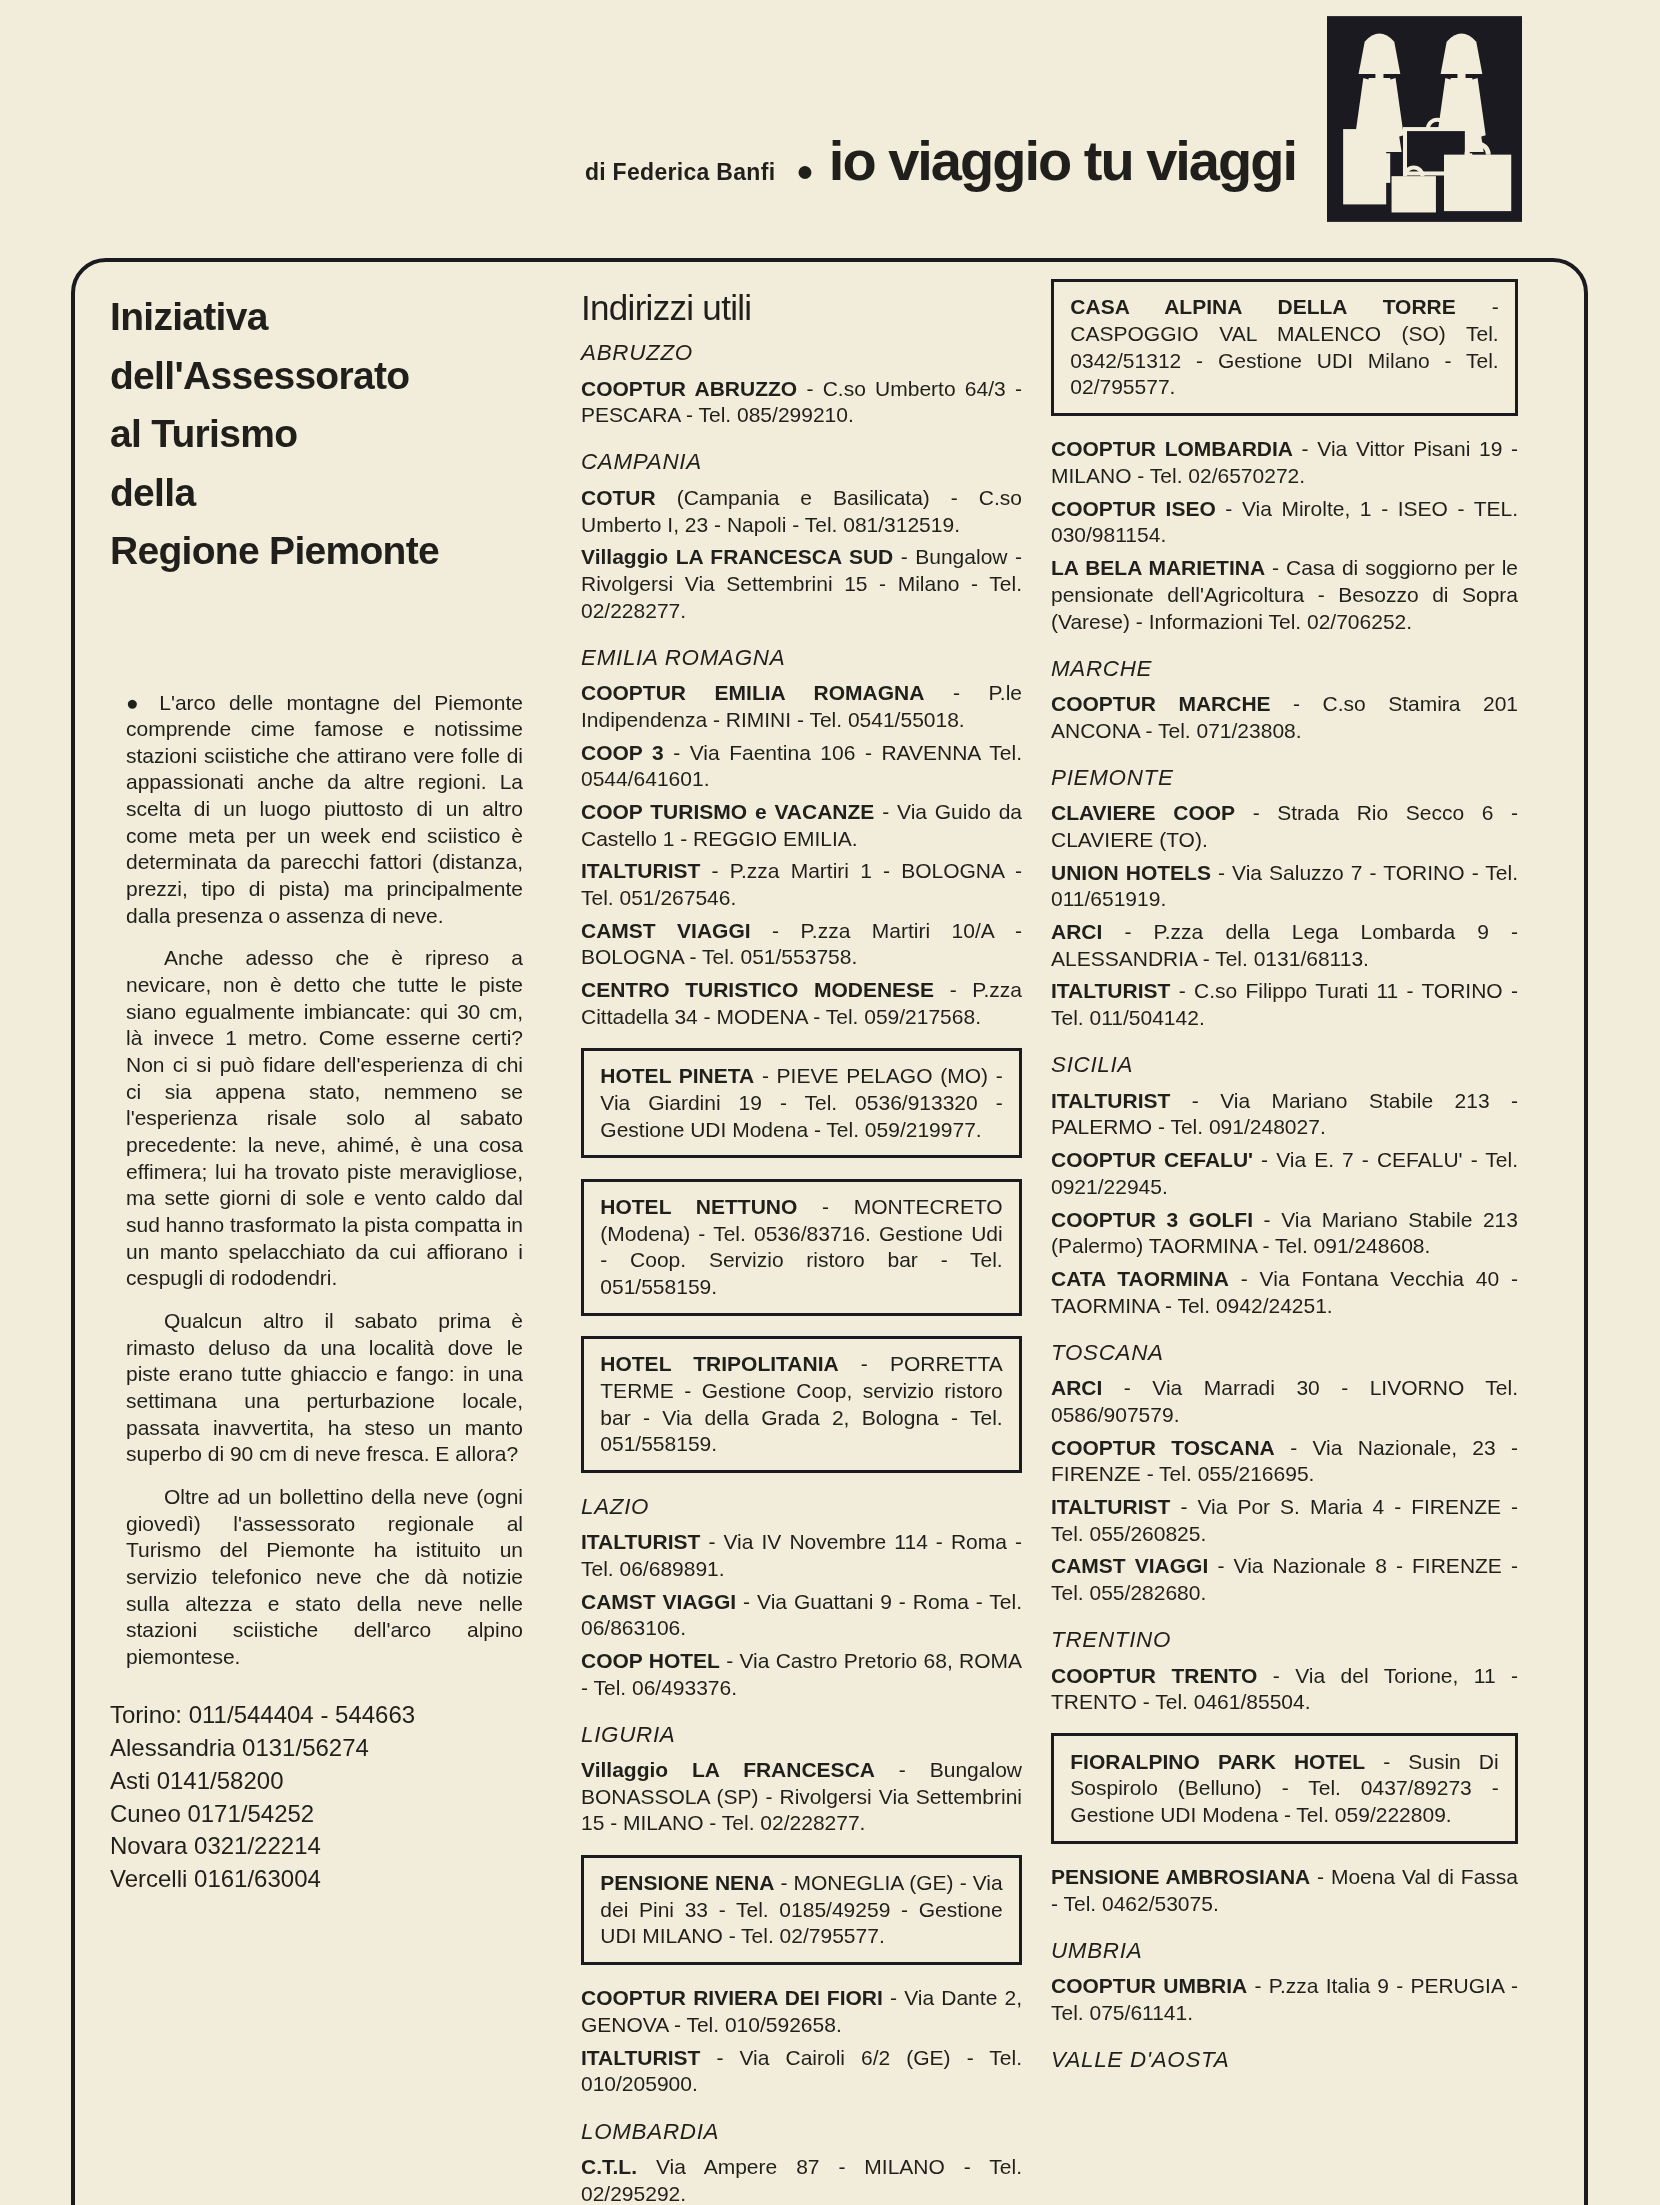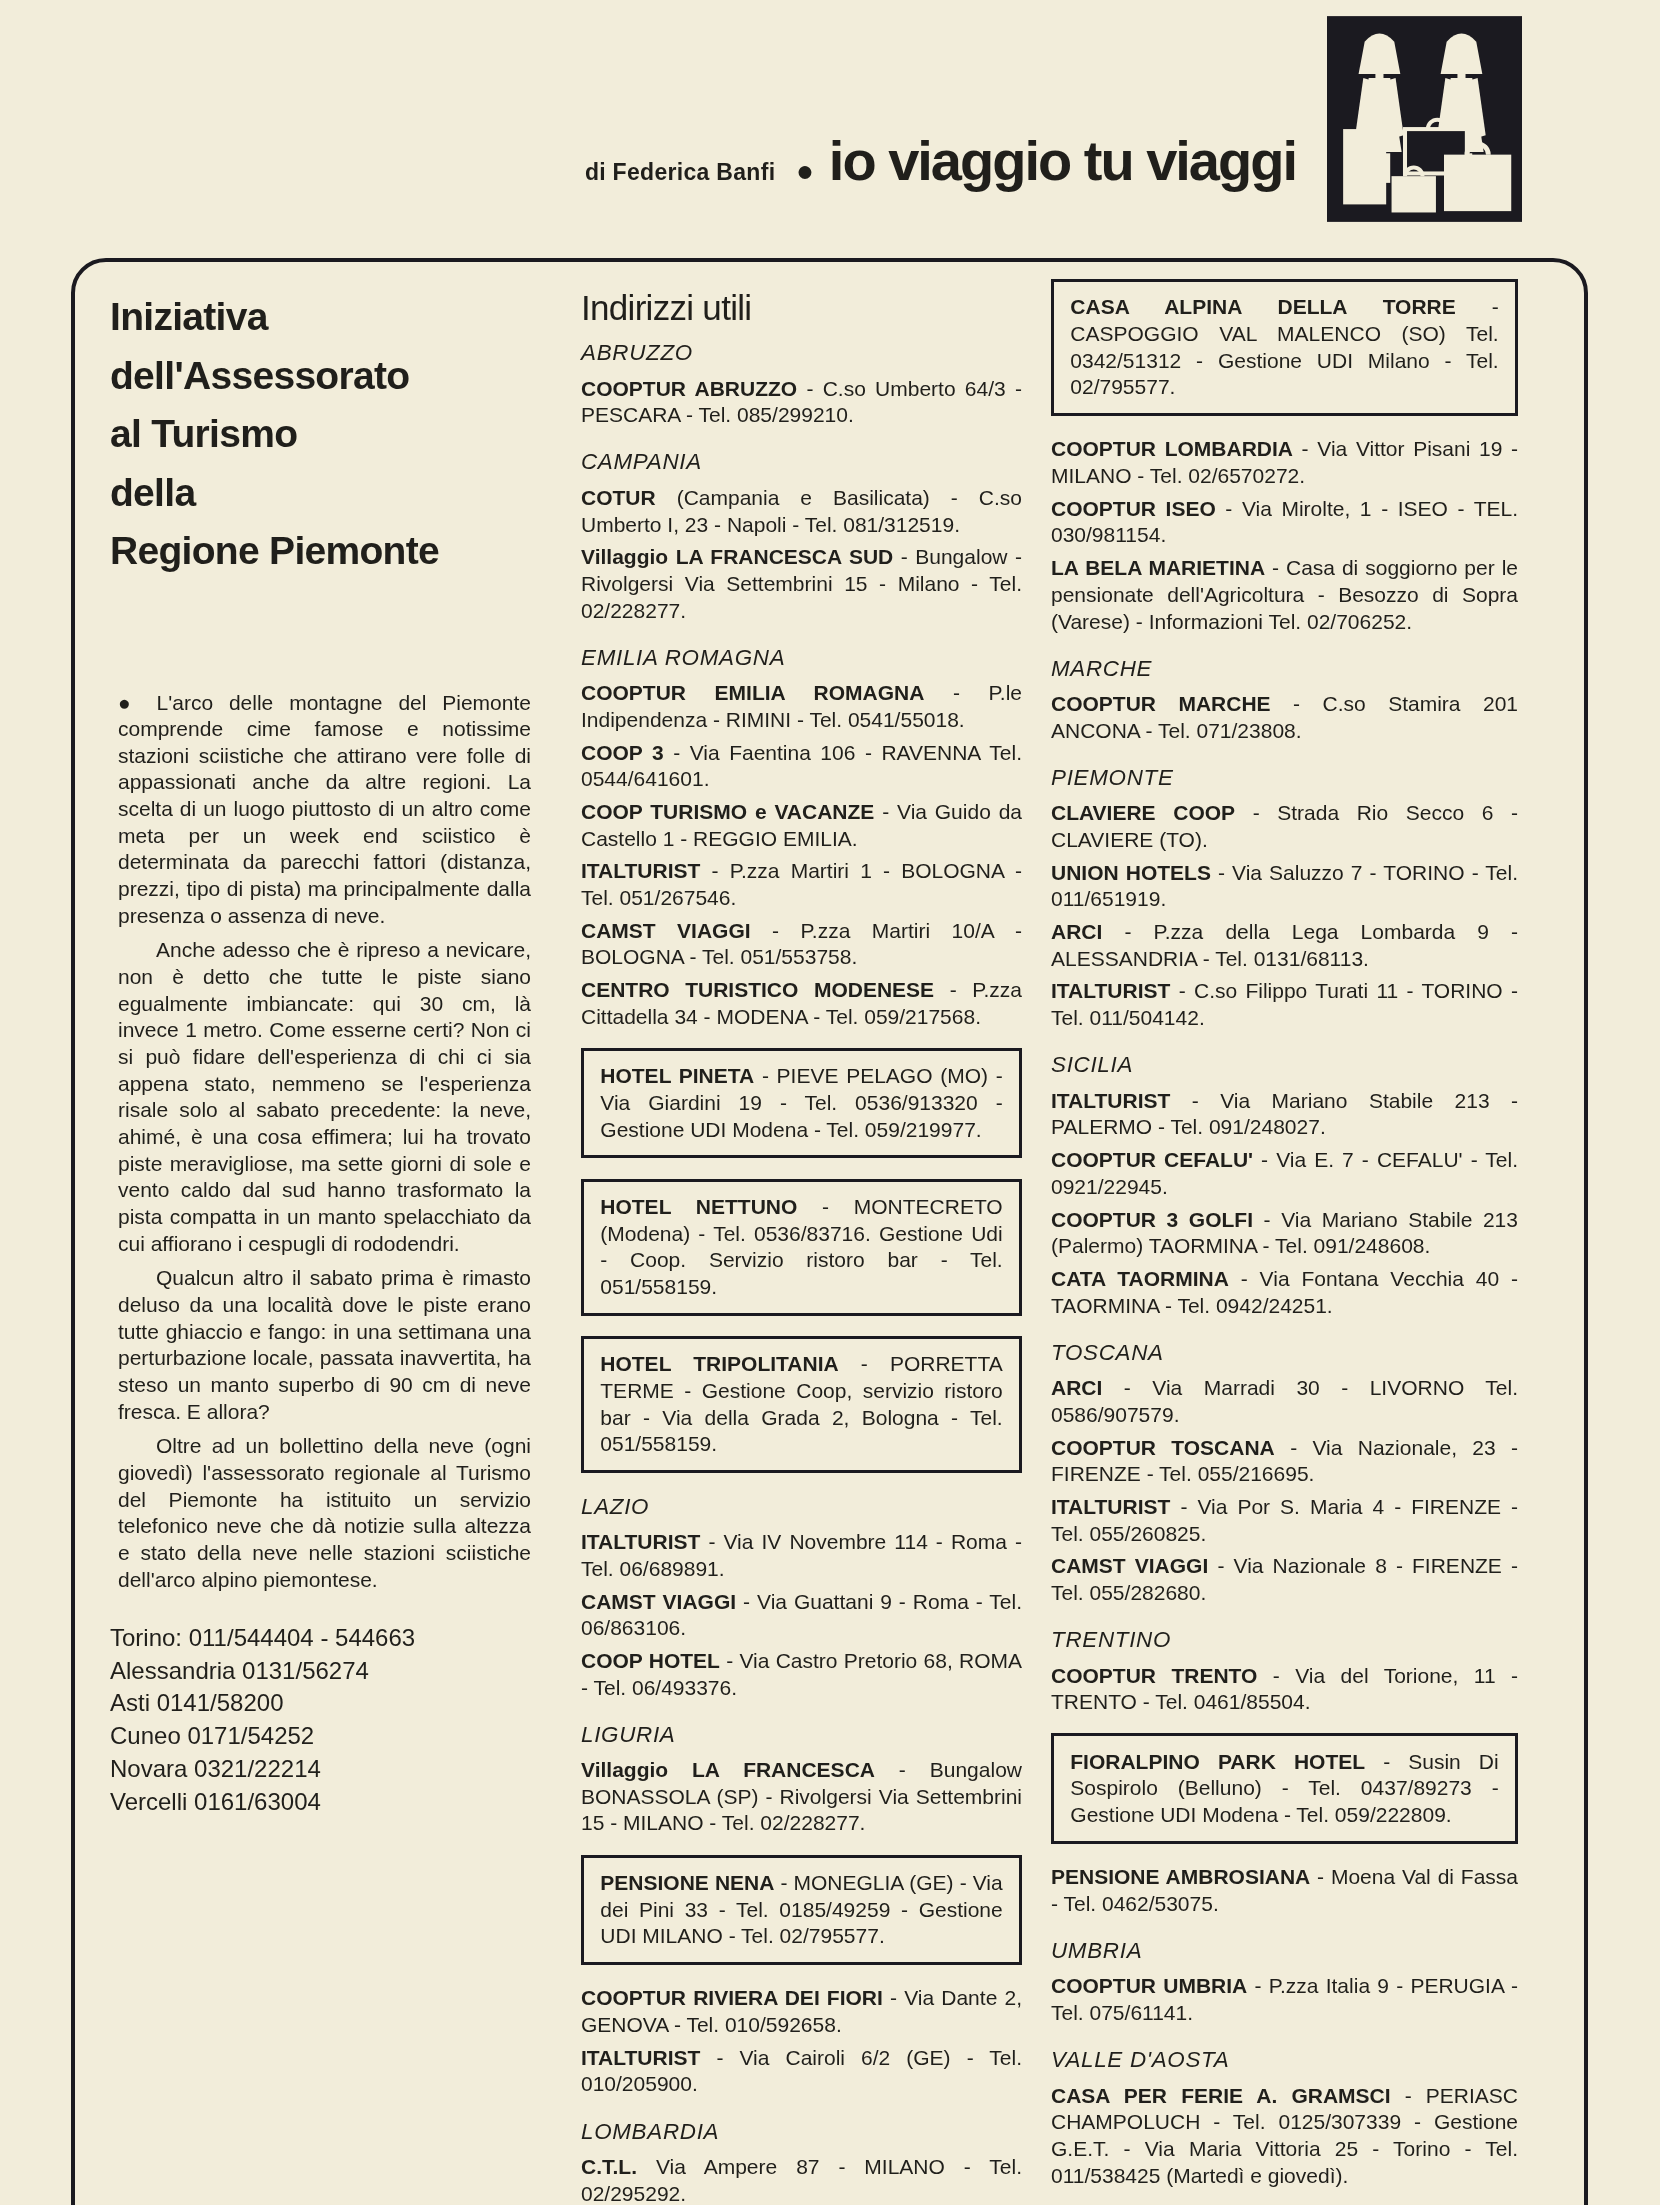--- a/index.html
+++ b/index.html
@@ -38,21 +38,21 @@
   .col-dir1    { left: 581px; top: 288px; width: 441px; }
   .col-dir2    { left: 1051px; top: 279px; width: 467px; }
 
   
   .article-heading {
     font-weight: bold; font-size: 39px; line-height: 1.5;
     letter-spacing: -0.7px; margin: 0 0 109px 0;
   }
   .para {
     font-size: 21px; line-height: 1.27; text-align: justify;
-    margin: 8px;
+    margin: 16px;
   }
   .para.indent { text-indent: 38px; }
   .phones { margin-top: 28.5px; font-size: 24px; line-height: 1.37; }
   .phone-line { white-space: nowrap; }
 
   
   .dir-heading {
     font-weight: normal; font-size: 35px; letter-spacing: -0.7px;
     margin: 0 0 12.2px 0;
   }
@@ -207,18 +207,17 @@
         <p class="entry"><strong>COOPTUR TOSCANA</strong><span> - Via Nazionale, 23 - FIRENZE - Tel. 055/216695.</span></p>
         <p class="entry"><strong>ITALTURIST</strong><span> - Via Por S. Maria 4 - FIRENZE - Tel. 055/260825.</span></p>
         <p class="entry"><strong>CAMST VIAGGI</strong><span> - Via Nazionale 8 - FIRENZE - Tel. 055/282680.</span></p>
         <div class="region">TRENTINO</div>
         <p class="entry"><strong>COOPTUR TRENTO</strong><span> - Via del Torione, 11 - TRENTO - Tel. 0461/85504.</span></p>
         <p class="entry boxed"><strong>FIORALPINO PARK HOTEL</strong><span> - Susin Di Sospirolo (Belluno) - Tel. 0437/89273 - Gestione UDI Modena - Tel. 059/222809.</span></p>
         <p class="entry"><strong>PENSIONE AMBROSIANA</strong><span> - Moena Val di Fassa - Tel. 0462/53075.</span></p>
         <div class="region">UMBRIA</div>
         <p class="entry"><strong>COOPTUR UMBRIA</strong><span> - P.zza Italia 9 - PERUGIA - Tel. 075/61141.</span></p>
         <div class="region">VALLE D'AOSTA</div>
-        <p class="entry"><strong>CASA PER FERIE A. GRAMSCI</strong><span> - PERIASC CHAMPOLUCH - Tel. 0125/307339 - Gestione G.E.T. - Via Maria Vittoria 25 - Torino - Tel. 011/538425 (Martedì e giovedì).</span></p>
       </div>
   </div>
 
 </div>
 
 
 </body></html>

